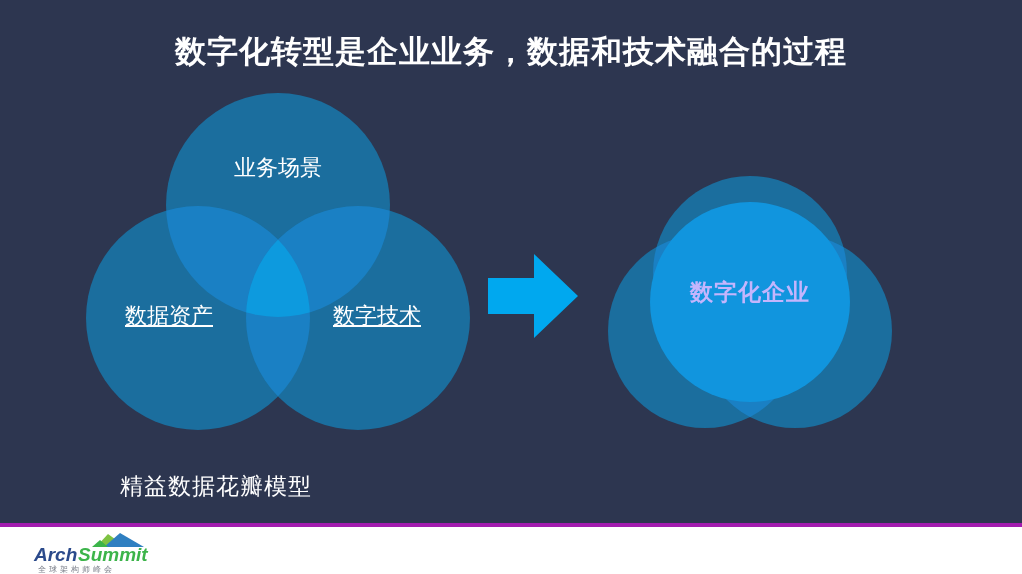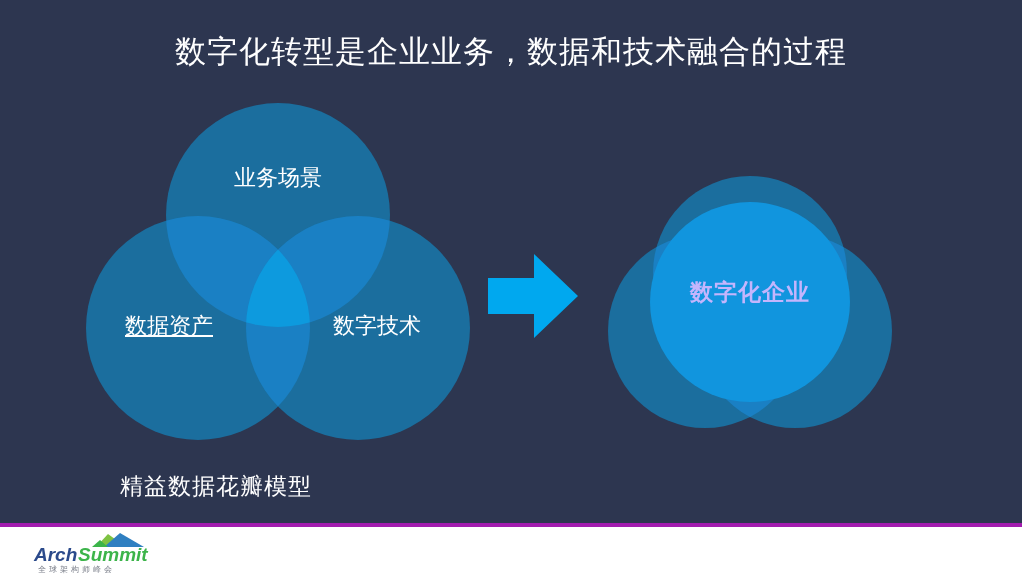--- a/index.html
+++ b/index.html
@@ -36,46 +36,46 @@
   #title {
     position: absolute;
     left: 0;
     top: 30px;
     width: 1022px;
     text-align: center;
     color: #ffffff;
     font-size: 31px;
     line-height: 44px;
     letter-spacing: 1px;
-    font-weight: 400;
+    font-weight: 700;
     white-space: nowrap;
   }
 
   
   #venn {
     position: absolute;
     left: 85px;
-    top: 100px;
+    top: 90px;
     width: 390px;
     height: 350px;
   }
   #venn svg { display: block; }
 
   .venn-label {
     position: absolute;
     color: #ffffff;
     font-size: 22px;
     line-height: 26px;
     white-space: nowrap;
     text-align: center;
     font-weight: 400;
   }
   #lbl-top   { left: 108px; top:  65px; width: 170px; }
   #lbl-left  { left:  -1px; top: 213px; width: 170px; text-decoration: underline; }
-  #lbl-right { left: 207px; top: 213px; width: 170px; }
+  #lbl-right { left: 207px; top: 213px; width: 170px; text-decoration: underline; }
 
   #venn-caption {
     position: absolute;
     left: 120px;
     top: 470px;
     width: 290px;
     text-align: left;
     color: #ffffff;
     font-size: 23px;
     line-height: 32px;

